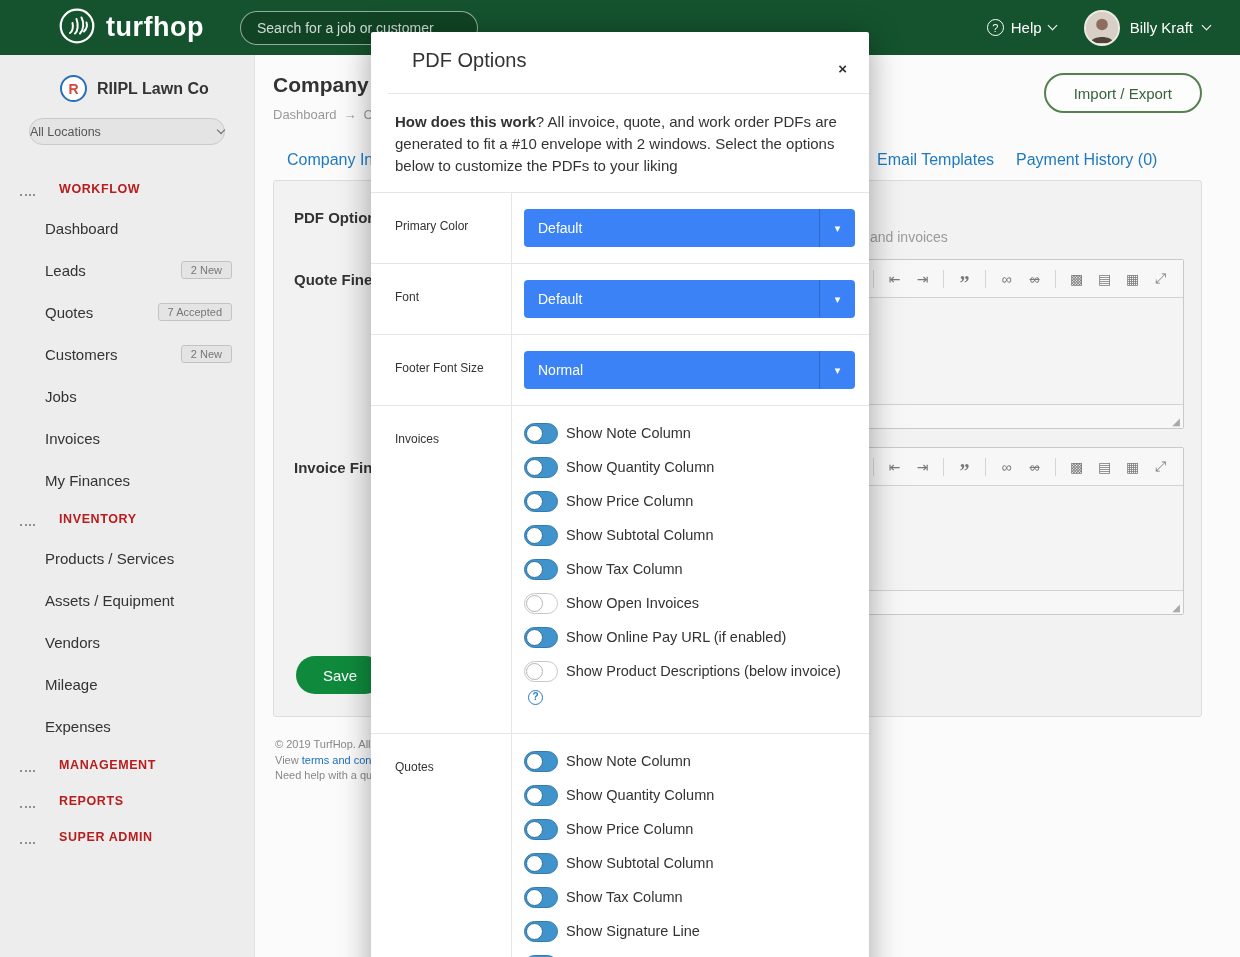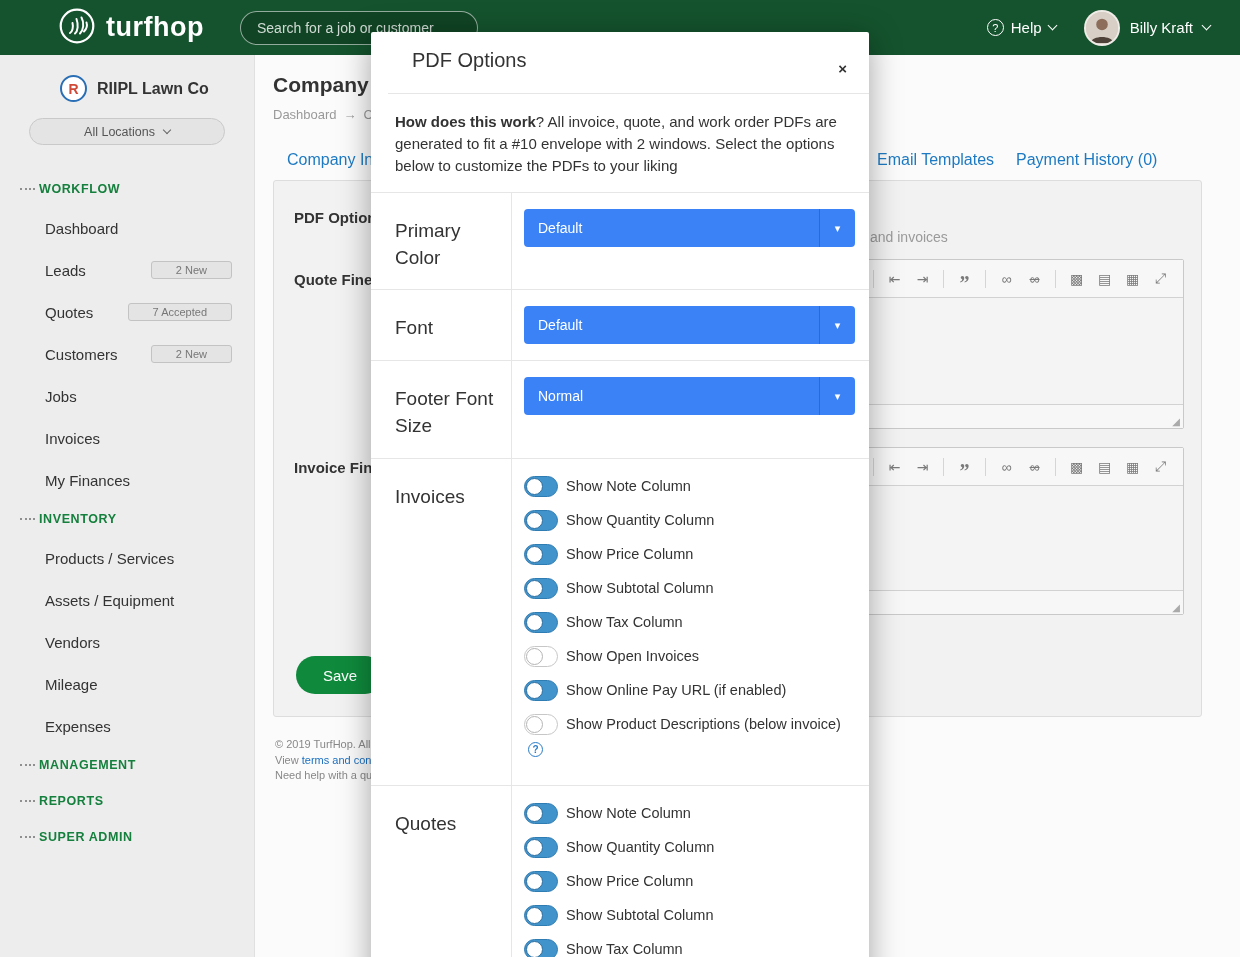--- a/index.html
+++ b/index.html
@@ -36,31 +36,31 @@
   
   .sidebar { position:absolute; top:55px; left:0; width:255px; bottom:0;
     background:#ededed; border-right:1px solid #e0e0e0; z-index:5; }
   .company { display:flex; align-items:center; gap:10px; margin:20px 0 0 60px;
     font-size:16px; font-weight:bold; color:#333; }
   .rlogo { width:27px; height:27px; border-radius:50%; border:2px solid #2a6fb5;
     background:#fff; color:#d04a3a; display:flex; align-items:center;
     justify-content:center; font-size:14px; font-weight:bold; flex-shrink:0; }
   .loc-pill { margin:16px auto 0; width:196px; height:27px; border:1px solid #c9c9c9;
     background:#e4e4e4; border-radius:14px; display:flex; align-items:center;
-    justify-content:center; gap:9px; font-size:12.5px; color:#555; cursor:pointer; }
+    justify-content:space-between; gap:9px; font-size:12.5px; color:#555; cursor:pointer; }
   .loc-pill .chev { width:6px; height:6px; border-width:1.4px; color:#666; }
   .nav { margin-top:26px; }
-  .nav-section { display:flex; align-items:center; gap:4px;
-    padding:11px 0 11px 20px; font-size:12.5px; font-weight:bold; color:#15803d;
+  .nav-section { display:flex; align-items:flex-end; gap:24px;
+    padding:11px 0 11px 20px; font-size:12.5px; font-weight:bold; color:#b91c1c;
     letter-spacing:.6px; cursor:pointer; }
   .dots { width:15px; border-top:2px dotted #8f8f8f; }
   .nav-item { display:flex; align-items:center; height:42px; padding:0 22px 0 45px;
     font-size:15px; color:#333; cursor:pointer; }
   .nav-badge { margin-left:auto; background:#e4e4e4; border:1px solid #c3c3c3;
-    border-radius:3px; font-size:11px; color:#777; padding:2px 24px; }
+    border-radius:3px; font-size:11px; color:#777; padding:2px 9px; }
 
   
   .main { position:absolute; left:255px; top:55px; right:0; bottom:0; background:#fbfbfb; }
   .page-title { position:absolute; left:18px; top:18px; font-size:21px;
     font-weight:bold; color:#333; }
   .breadcrumb { position:absolute; left:18px; top:52px; font-size:13px; color:#999;
     display:flex; gap:7px; align-items:center; }
   .import-btn { position:absolute; right:38px; top:18px; height:40px; padding:0 28px;
     border-radius:20px; border:2px solid #55814f; background:#fdfdfd; color:#38623e;
     font-size:15px; cursor:pointer; font-family:"Liberation Sans",sans-serif; }
@@ -103,21 +103,21 @@
   .modal { position:absolute; left:371px; top:32px; width:498px; height:1100px;
     background:#fff; border-radius:2px; box-shadow:0 6px 32px rgba(0,0,0,0.35); z-index:50; }
   .modal-header { display:flex; align-items:flex-start; justify-content:space-between;
     padding:17px 22px 0 24px; height:62px; border-bottom:1px solid #e6e6e6;margin-left:17px; }
   .modal-title { font-size:20px; color:#333; }
   .modal-close { font-size:15px; font-weight:bold; color:#333; margin-top:11px; cursor:pointer; }
   .modal-intro { padding:17px 24px 16px; font-size:15px; color:#333;
     line-height:1.45; border-bottom:1px solid #e6e6e6; }
   .modal-row { display:flex; border-bottom:1px solid #e6e6e6; }
   .row-label { width:140px; flex-shrink:0; padding:25px 8px 18px 24px;
-    font-size:19px; color:#333; line-height:1.4; }
+    font-size:12px; color:#333; line-height:1.4; }
   .row-control { flex:1; border-left:1px solid #e6e6e6; padding:16px 14px 16px 12px; }
   .select { height:38px; background:#3b82f6; border-radius:4px; display:flex;
     align-items:center; color:#fff; font-size:14px; font-weight:normal; cursor:pointer; }
   .select-value { flex:1; padding-left:14px; }
   .select-caret { width:36px; align-self:stretch; border-left:1px solid rgba(0,0,0,0.18);
     display:flex; align-items:center; justify-content:center; font-size:11px; }
   .toggle-item { margin-bottom:12px; font-size:14.5px; color:#333; line-height:22px; }
   .switch { display:inline-block; vertical-align:-6px; width:34px; height:21px;
     border-radius:11px; background:#fff; border:1px solid #c7c7c7; position:relative;
     margin-right:8px; cursor:pointer; }
@@ -236,20 +236,21 @@
   </nav>
 </aside>
 
 <div class="main">
   <div class="page-title">Company S</div>
   <div class="breadcrumb">
     <span>Dashboard</span>
     <span>→</span>
     <span>C</span>
   </div>
+  <button class="import-btn">Import / Export</button>
 
   <div class="tabs">
     <span class="tab tab-1">Company Inf</span>
     <span class="tab tab-2">Email Templates</span>
     <span class="tab tab-3">Payment History (0)</span>
   </div>
 
   <div class="panel">
     <div class="panel-label lbl-pdf">PDF Option</div>
     <div class="panel-hint">and invoices</div>

